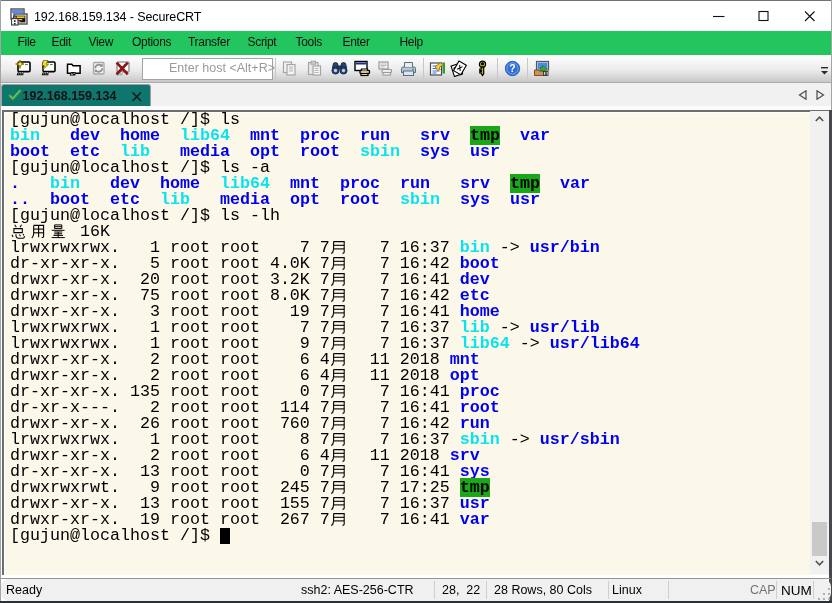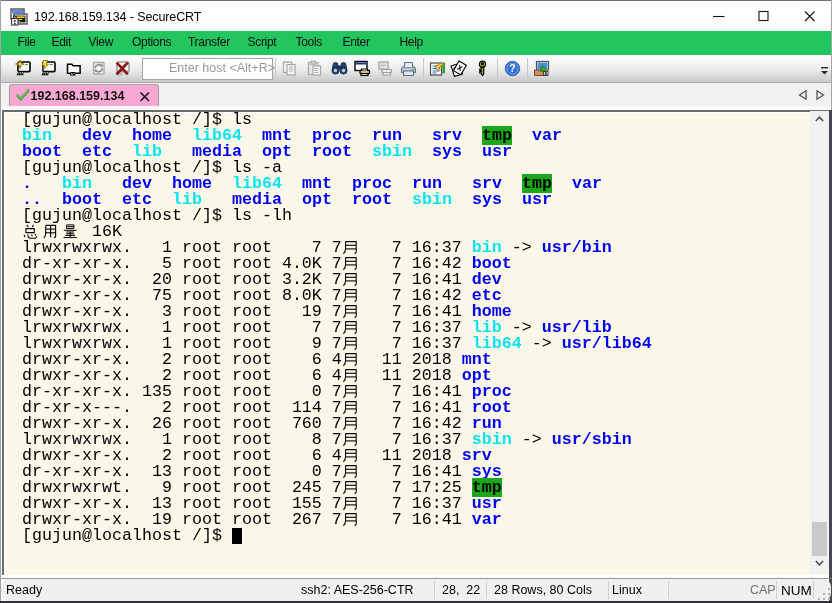--- a/index.html
+++ b/index.html
@@ -18,25 +18,25 @@
 #menu{left:1px;top:31px;width:830px;height:24px;background:#22c55e;}
 .mi{position:absolute;top:3.5px;font-size:12px;letter-spacing:-0.3px;color:#111;}
 
 #toolbar{left:1px;top:55px;width:830px;height:27px;background:linear-gradient(#fefefe 0%,#ececec 55%,#c8c8c8 100%);border-bottom:1px solid #ababab;}
 .tsep{position:absolute;top:2.5px;width:1px;height:21px;background:#c6c6c6;}
 #hostbox{position:absolute;left:141px;top:2.5px;width:129px;height:20px;background:#fff;border:1px solid #a3a3a3;}
 #hosttext{position:absolute;left:148px;top:6px;font-size:12.5px;color:#9a9a9a;margin-left:20px;}
 
 #tabbar{left:1px;top:83px;width:830px;height:23px;background:#f1f1f1;}
 #tabwhite{left:1px;top:106px;width:830px;height:4px;background:#fbfbfb;}
-#tab{position:absolute;left:8px;top:1px;width:148px;height:22px;background:#f9a8d4;border:1px solid #a0a0a0;border-bottom:none;border-radius:3px 3px 0 0;}
+#tab{position:absolute;left:0px;top:1px;width:148px;height:22px;background:#0f766e;border:1px solid #a0a0a0;border-bottom:none;border-radius:3px 3px 0 0;}
 #tabtext{position:absolute;left:20.5px;top:3.5px;font-size:12.5px;font-weight:bold;color:#111;}
 
 #termbox{left:2px;top:110px;width:827px;height:465px;background:#fcf8e9;border-top:2px solid #6a6e70;border-left:2px solid #6a6e70;box-sizing:border-box;box-shadow:inset 1px 1px 0 #ffffff;}
-#term{position:absolute;left:0px;top:0px;padding-left:12px;}
+#term{position:absolute;left:0px;top:0px;}
 pre{margin:0;font-family:"Liberation Mono",monospace;font-size:16.6667px;line-height:16px;letter-spacing:0;color:#000;}
 .ln{height:16px;white-space:pre;padding-left:6px;}
 .b{color:#0000f0;font-weight:bold;}
 .c{color:#0ae2ee;font-weight:bold;}
 .g{background:#18a818;font-weight:bold;color:#000;}
 .cjk{display:inline-block;width:20px;height:16px;vertical-align:top;position:relative;top:0px;}
 .cjk svg{display:block;}
 .cur{display:inline-block;width:10px;height:16px;background:#000;vertical-align:top;}
 
 #sbar{left:810px;top:111px;width:19px;height:463px;background:#f1f1f1;}

